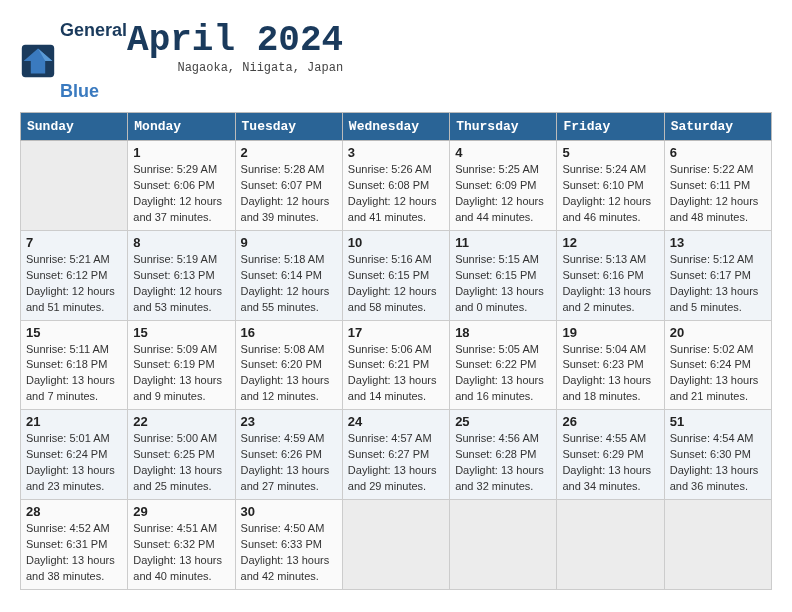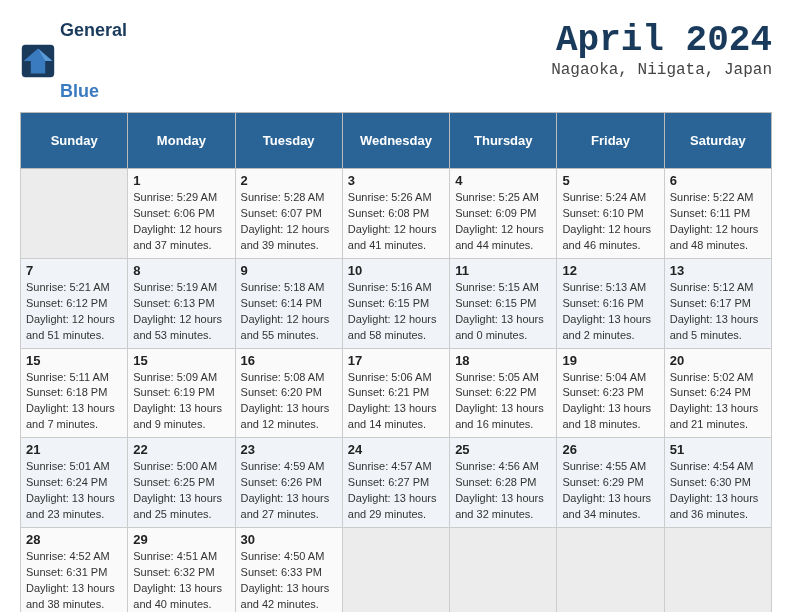--- a/index.html
+++ b/index.html
@@ -5,21 +5,20 @@
     * { box-sizing: border-box; margin: 0; padding: 0; }
     body {
       font-family: Arial, sans-serif;
       background: #fff;
       width: 792px;
       min-height: 612px;
       padding: 20px;
     }
     .header {
       display: flex;
-      justify-content: space-between;
       align-items: flex-start;
       margin-bottom: 10px;
     }
     .logo {
       display: flex;
       align-items: center;
     }
     .logo-icon {
       width: 36px;
       height: 36px;
@@ -28,36 +27,37 @@
     .title-block {
       text-align: right;
       font-family: Liberation Mono, monospace;
     }
     .month-title {
       font-size: 36px;
       font-weight: bold;
       color: #1a3a5c;
     }
     .location {
-      font-size: 16px;
+      font-size: 12px;
       color: #444;
     }
     table {
       width: 100%;
       border-collapse: collapse;
       font-size: 11px;
     }
     thead tr th {
       background: #2a6496;
       color: #fff;
-      text-align: center;
-      padding: 20px 6px;
+      text-align: left;
+      padding: 6px 6px;
       font-size: 13px;
       font-weight: bold;
       border: 1px solid #bbb;
+      font-family: Liberation Mono, monospace;
     }
     tbody tr td {
       border: 1px solid #ccc;
       vertical-align: top;
       padding: 4px 5px;
       min-height: 80px;
       width: 107px;
     }
     .day-num {
       font-weight: bold;

